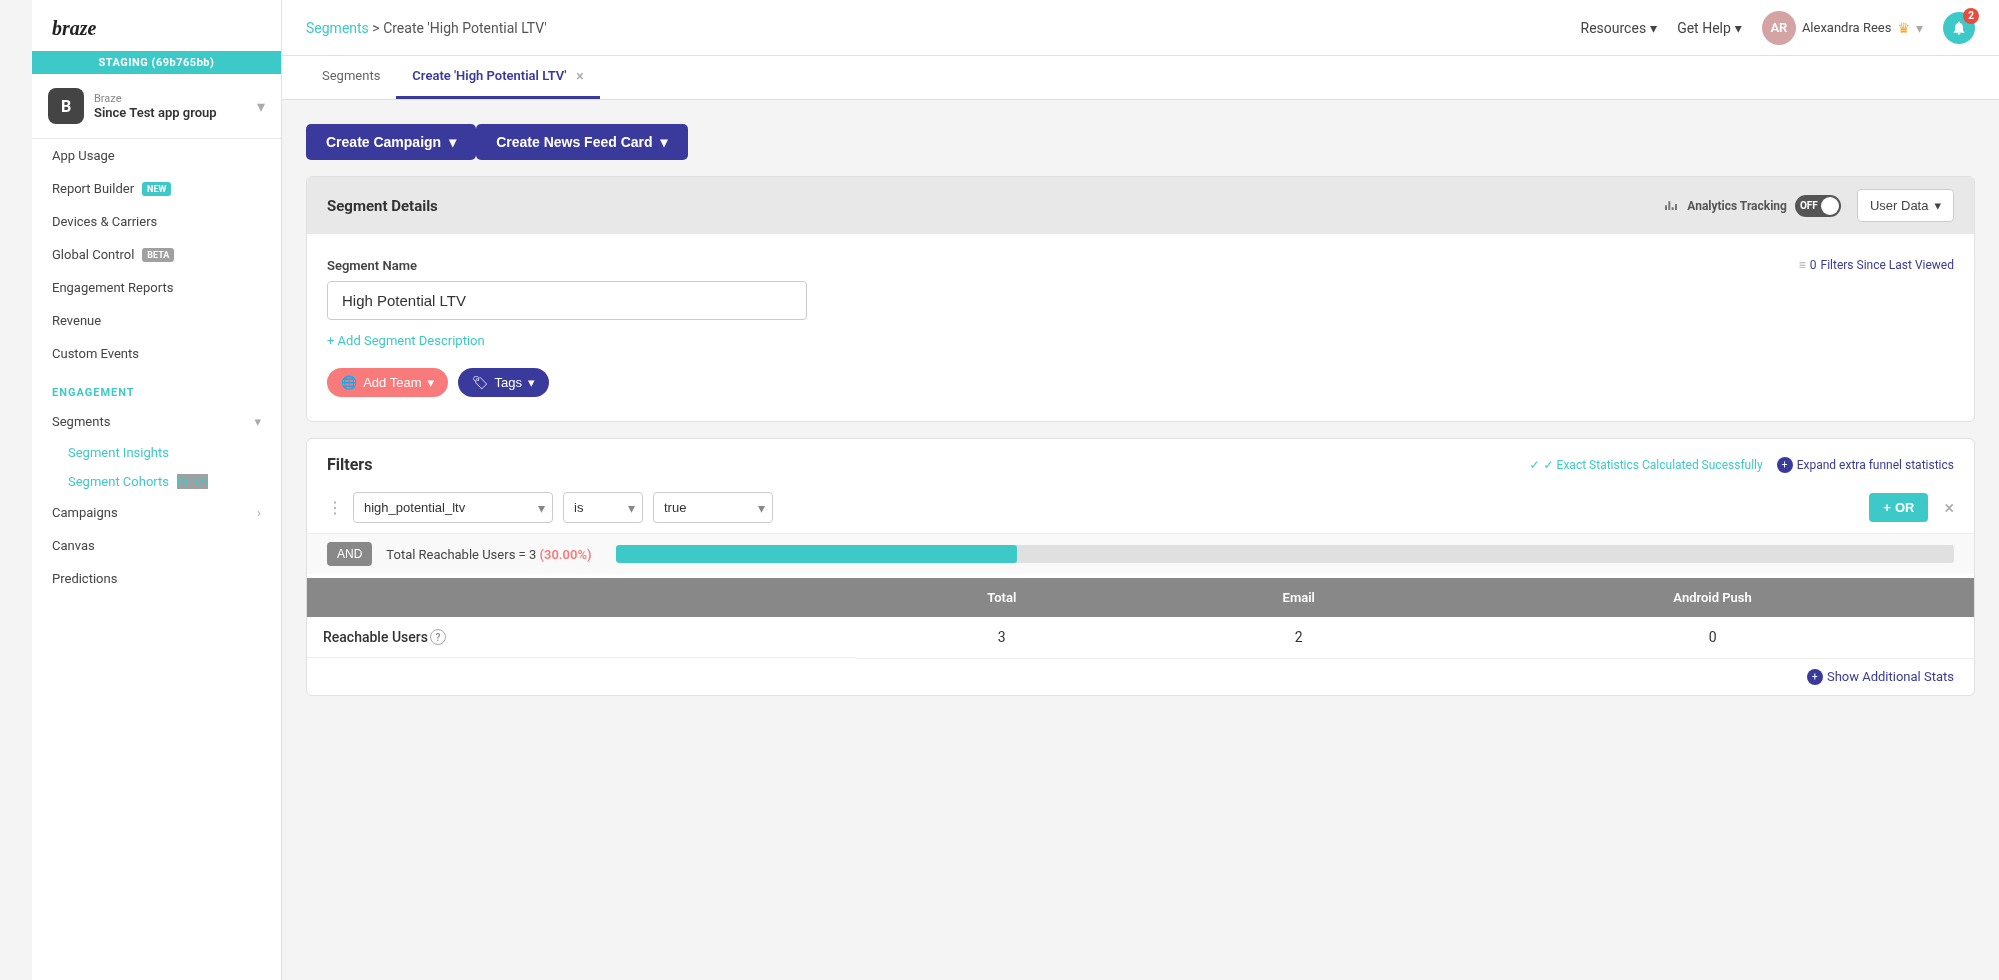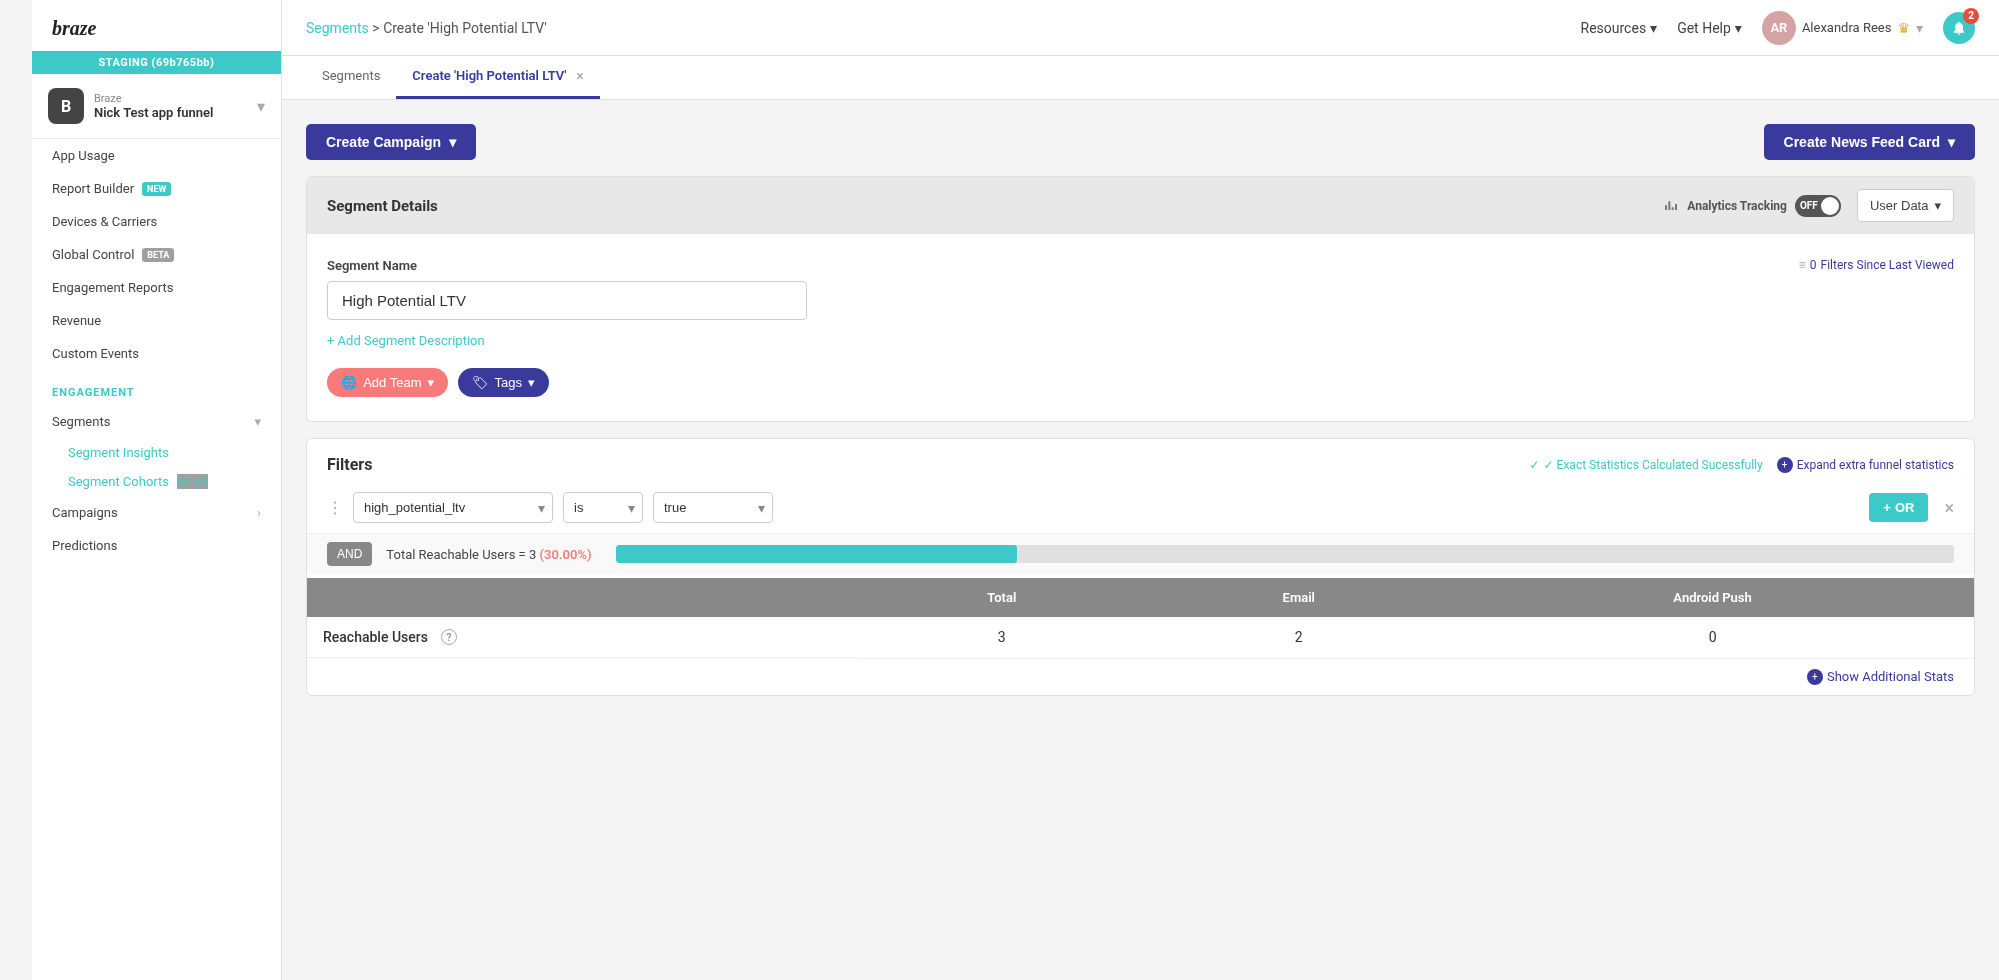--- a/index.html
+++ b/index.html
@@ -202,22 +202,22 @@
     #page-content {
       flex: 1;
       overflow-y: auto;
       background: #f4f4f4;
       padding: 24px;
     }
 
     
     .action-row {
       display: flex;
-      justify-content: space-between;
-      gap: 8px;
+      justify-content: flex-start;
+      gap: 0;
       margin-bottom: 16px;
     }
     .btn-primary {
       background: #3a3a9c;
       color: #fff;
       border: none;
       padding: 10px 20px;
       border-radius: 5px;
       font-size: 14px;
       font-weight: 600;
@@ -540,21 +540,21 @@
       font-size: 14px;
       color: #333;
       border-bottom: 1px solid #eee;
       text-align: center;
     }
     .stats-table td:first-child {
       text-align: left;
       font-weight: 500;
       display: flex;
       align-items: center;
-      gap: 13px;
+      gap: 2px;
     }
     .info-icon {
       width: 16px; height: 16px;
       border: 1px solid #aaa;
       border-radius: 50%;
       display: inline-flex;
       align-items: center;
       justify-content: center;
       font-size: 10px;
       color: #888;
@@ -589,21 +589,21 @@
   <div class="sidebar-logo">
     <svg viewBox="0 0 120 36" fill="none" xmlns="http://www.w3.org/2000/svg">
       <text x="0" y="28" font-family="Georgia, serif" font-size="30" fill="#222" font-style="italic" font-weight="bold">braze</text>
     </svg>
   </div>
   <div class="sidebar-staging">STAGING (69b765bb)</div>
   <div class="sidebar-app-group">
     <div class="sidebar-app-icon">B</div>
     <div style="flex:1">
       <div class="sidebar-app-sub">Braze</div>
-      <div class="sidebar-app-name">Nick Test app funnel</div>
+      <div class="sidebar-app-name">Since Test app group</div>
     </div>
     <div class="chevron-icon">▾</div>
   </div>
 
   <div class="sidebar-item">
     <span>App Usage</span>
   </div>
   <div class="sidebar-item">
     <span>Report Builder</span>
     <span class="badge badge-new">NEW</span>
@@ -633,20 +633,23 @@
   <div class="sidebar-sub-item">
     <span>Segment Insights</span>
   </div>
   <div class="sidebar-sub-item has-badge">
     <span>Segment Cohorts</span>
     <span class="badge badge-beta">BETA</span>
   </div>
   <div class="sidebar-item-with-arrow">
     <span>Campaigns</span>
     <span style="color:#aaa;">›</span>
+  </div>
+  <div class="sidebar-item">
+    <span>Canvas</span>
   </div>
   <div class="sidebar-item">
     <span>Predictions</span>
   </div>
 </div>
 
 <div id="main">
 
   <div id="topnav">
     <div class="breadcrumb">

